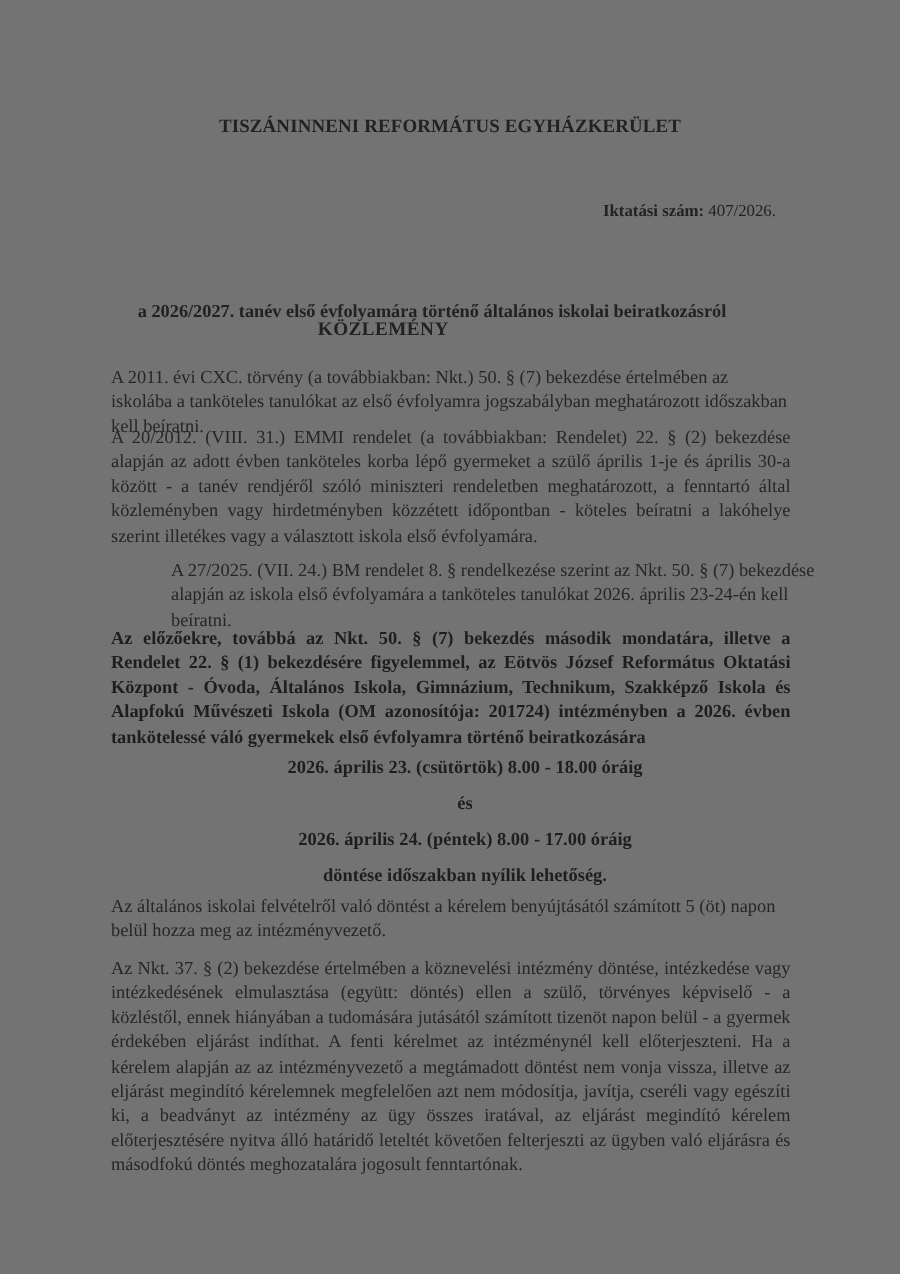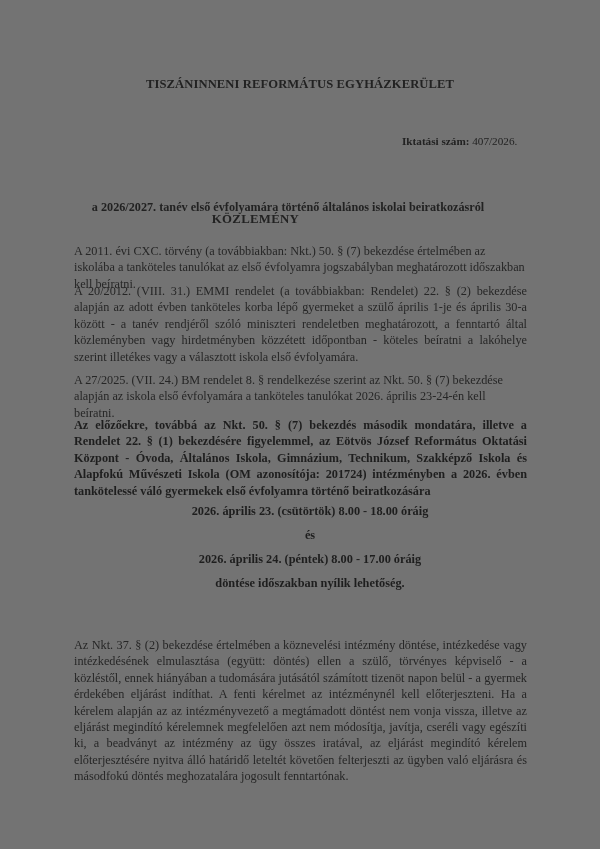--- a/index.html
+++ b/index.html
@@ -102,25 +102,26 @@
     <span>407/2026.</span>
   </div>
 
   <div class="title">KÖZLEMÉNY</div>
   <div class="subtitle">a 2026/2027. tanév első évfolyamára történő általános iskolai beiratkozásról</div>
 
   <div class="body-text" style="top:243px;">A 2011. évi CXC. törvény (a továbbiakban: Nkt.) 50. § (7) bekezdése értelmében az iskolába a tanköteles tanulókat az első évfolyamra jogszabályban meghatározott időszakban kell beíratni.</div>
 
   <div class="body-text justify" style="top:283px;">A 20/2012. (VIII. 31.) EMMI rendelet (a továbbiakban: Rendelet) 22. § (2) bekezdése alapján az adott évben tanköteles korba lépő gyermeket a szülő április 1-je és április 30-a között - a tanév rendjéről szóló miniszteri rendeletben meghatározott, a fenntartó által közleményben vagy hirdetményben közzétett időpontban - köteles beíratni a lakóhelye szerint illetékes vagy a választott iskola első évfolyamára.</div>
 
-  <div class="body-text" style="top:372px;">A 27/2025. (VII. 24.) BM rendelet 8. § rendelkezése szerint az Nkt. 50. § (7) bekezdése alapján az iskola első évfolyamára a tanköteles tanulókat 2026. április 23-24-én kell beíratni.</div>
+  <div class="body-text" style="top:372px;margin-left:40px;">A 27/2025. (VII. 24.) BM rendelet 8. § rendelkezése szerint az Nkt. 50. § (7) bekezdése alapján az iskola első évfolyamára a tanköteles tanulókat 2026. április 23-24-én kell beíratni.</div>
 
   <div class="body-text justify bold" style="top:417px;">Az előzőekre, továbbá az Nkt. 50. § (7) bekezdés második mondatára, illetve a Rendelet 22. § (1) bekezdésére figyelemmel, az Eötvös József Református Oktatási Központ - Óvoda, Általános Iskola, Gimnázium, Technikum, Szakképző Iskola és Alapfokú Művészeti Iskola (OM azonosítója: 201724) intézményben a 2026. évben tankötelessé váló gyermekek első évfolyamra történő beiratkozására</div>
 
   <div class="center-line" style="top:504px;">2026. április 23. (csütörtök) 8.00 - 18.00 óráig</div>
   <div class="center-line" style="top:528px;">és</div>
   <div class="center-line" style="top:552px;">2026. április 24. (péntek) 8.00 - 17.00 óráig</div>
   <div class="center-line" style="top:576px;">döntése időszakban nyílik lehetőség.</div>
 
+  <div class="body-text" style="top:596px;">Az általános iskolai felvételről való döntést a kérelem benyújtásától számított 5 (öt) napon belül hozza meg az intézményvezető.</div>
 
   <div class="body-text justify" style="top:637px;">Az Nkt. 37. § (2) bekezdése értelmében a köznevelési intézmény döntése, intézkedése vagy intézkedésének elmulasztása (együtt: döntés) ellen a szülő, törvényes képviselő - a közléstől, ennek hiányában a tudomására jutásától számított tizenöt napon belül - a gyermek érdekében eljárást indíthat. A fenti kérelmet az intézménynél kell előterjeszteni. Ha a kérelem alapján az az intézményvezető a megtámadott döntést nem vonja vissza, illetve az eljárást megindító kérelemnek megfelelően azt nem módosítja, javítja, cseréli vagy egészíti ki, a beadványt az intézmény az ügy összes iratával, az eljárást megindító kérelem előterjesztésére nyitva álló határidő leteltét követően felterjeszti az ügyben való eljárásra és másodfokú döntés meghozatalára jogosult fenntartónak.</div>
 
 </div>
 
 </body></html>

